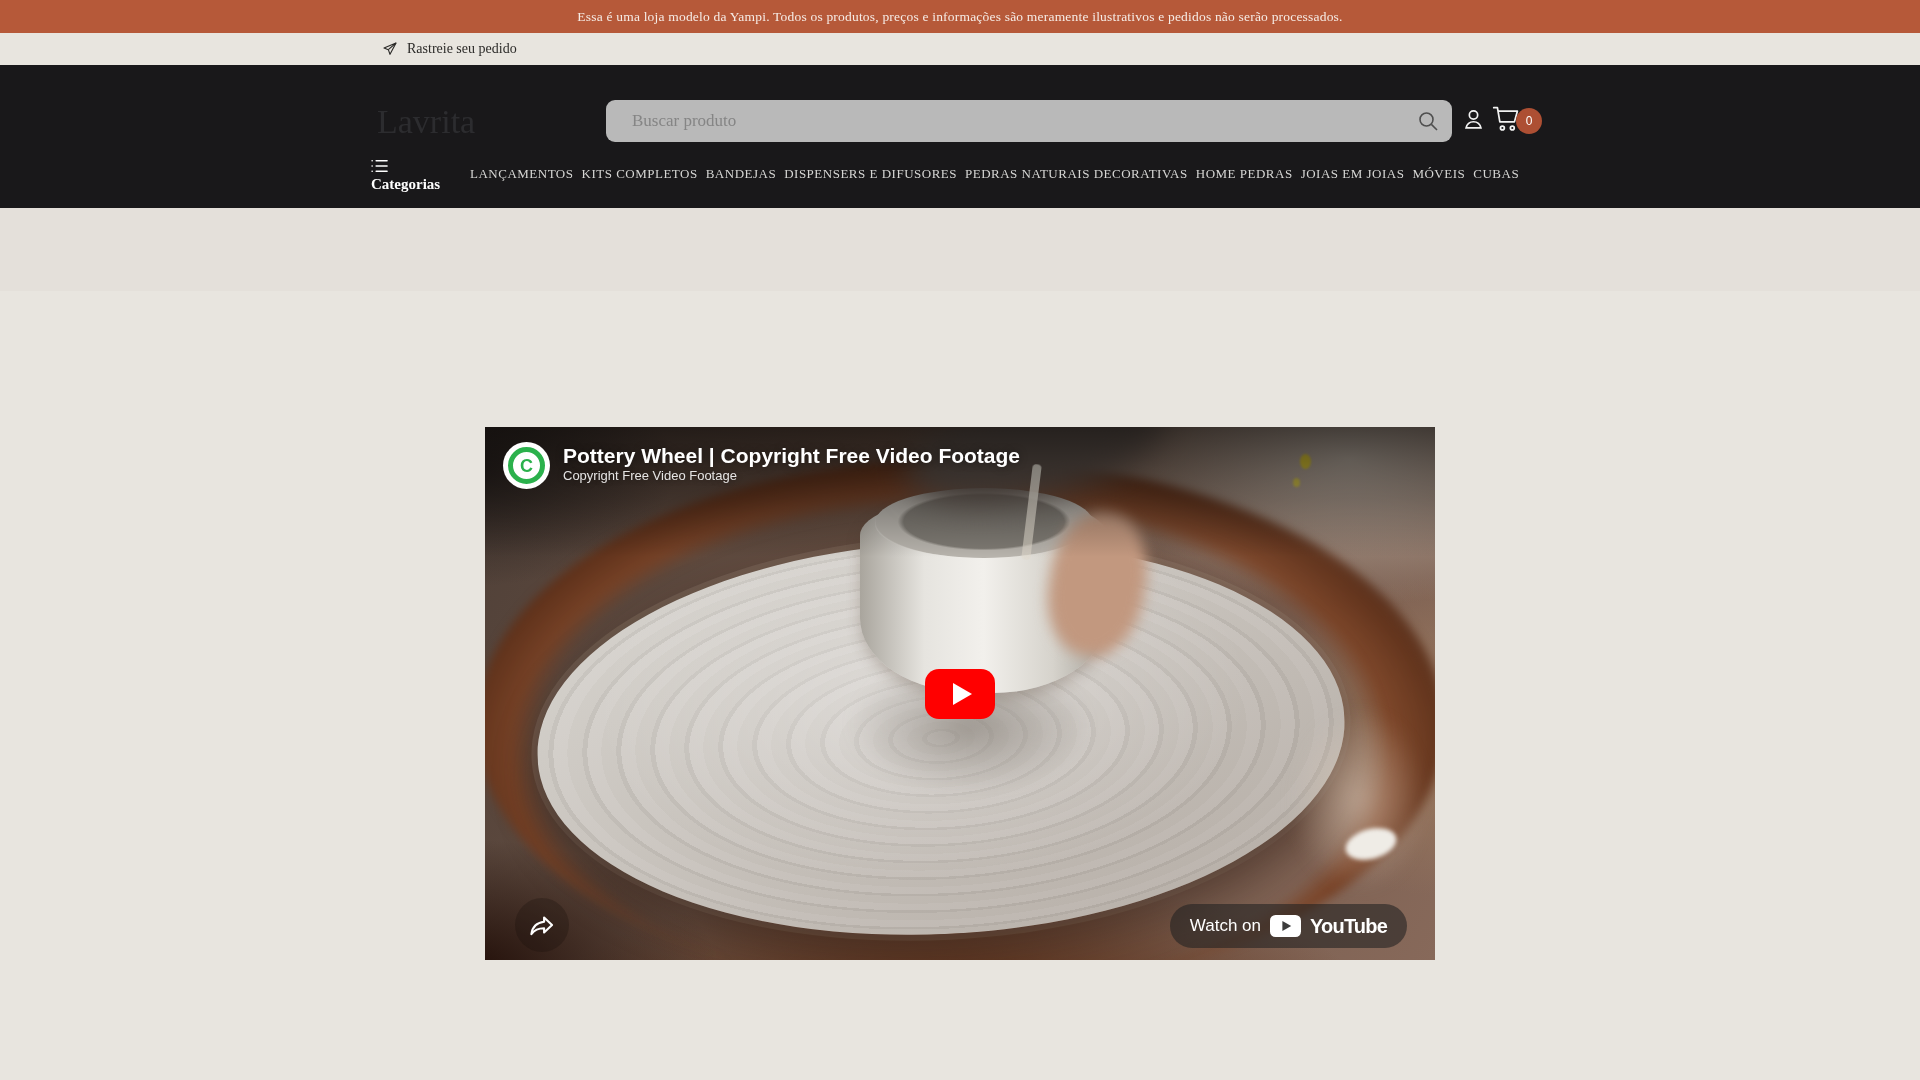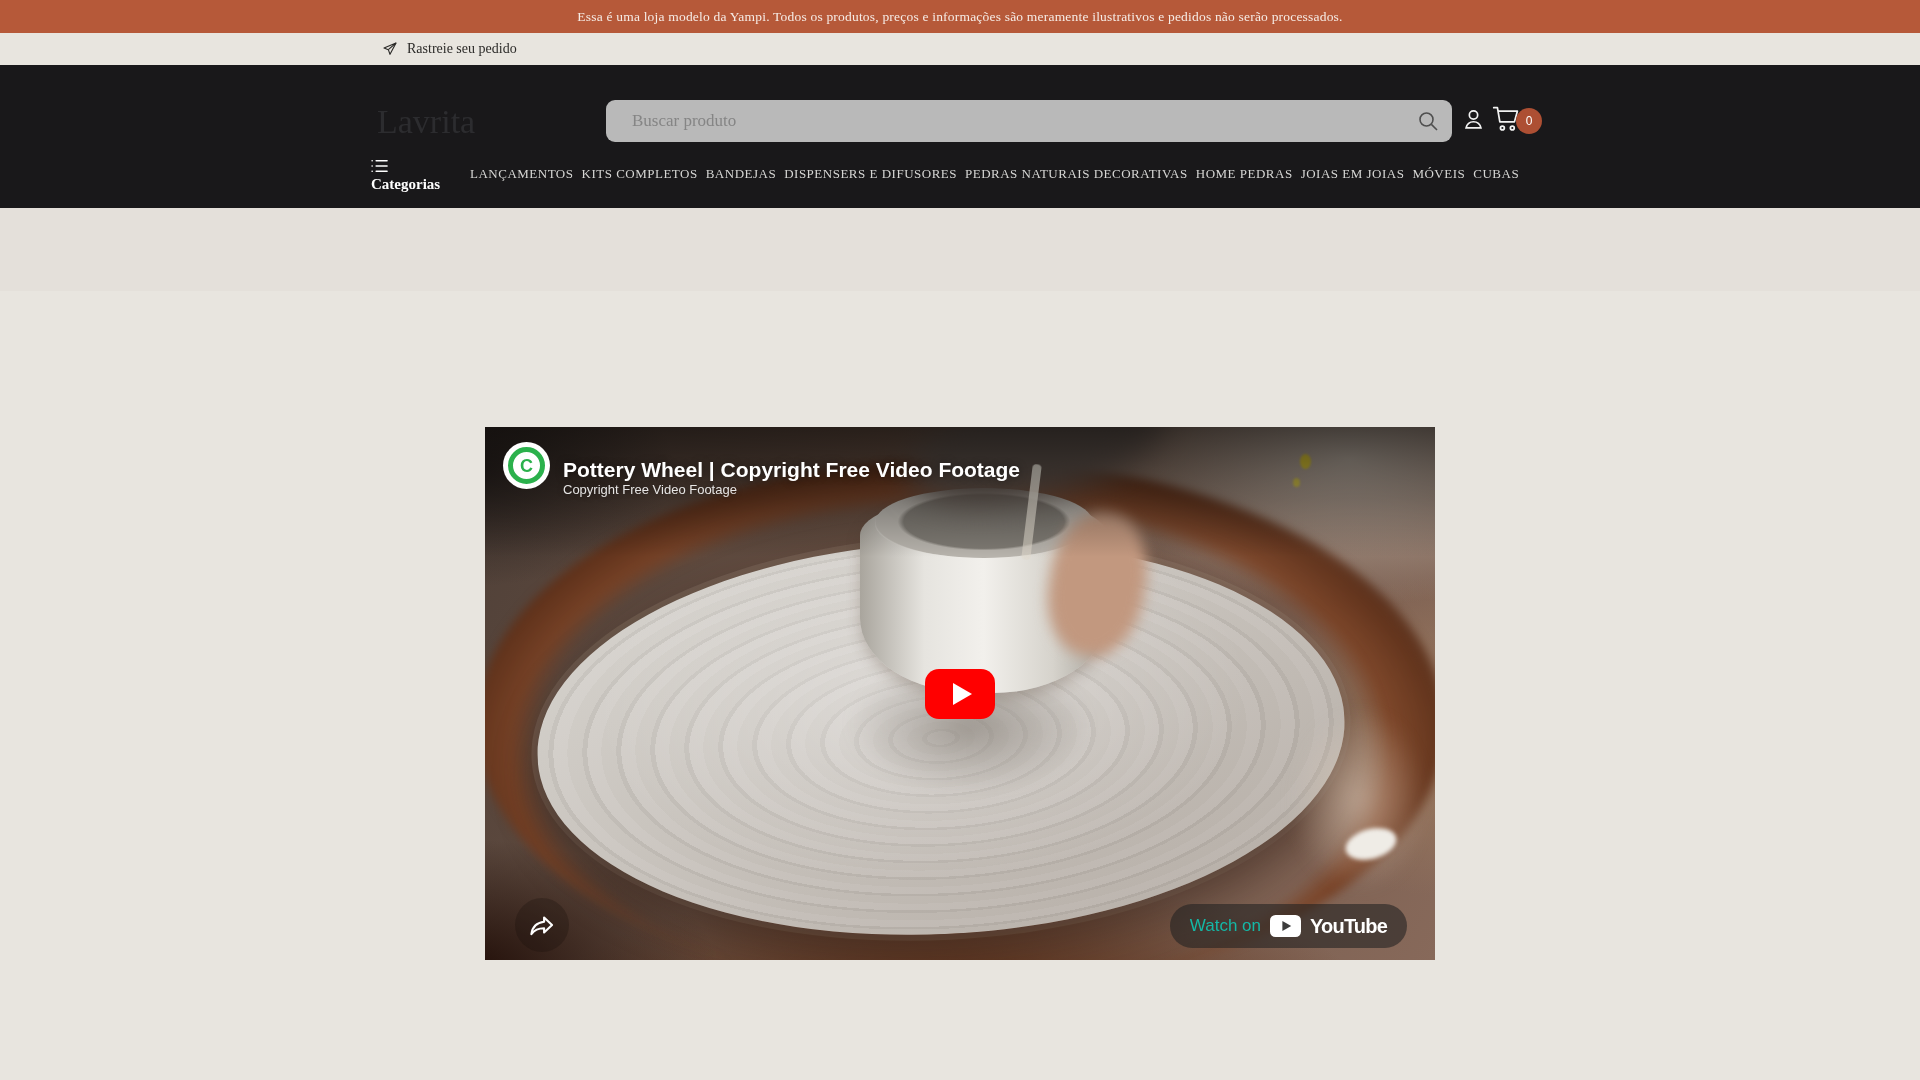--- a/index.html
+++ b/index.html
@@ -167,21 +167,21 @@
   .avatar-ring {
     width:37px; height:37px; border-radius:50%;
     border:5px solid var(--avatar-green,#2bb14c);
     display:flex; align-items:center; justify-content:center;
   }
   .avatar-ring span {
     color:var(--avatar-green,#2bb14c); font-weight:bold; font-size:18px; line-height:1;
     font-family:"Liberation Sans",sans-serif;
   }
   .yt-title {
-    display:block; font-size:21px; font-weight:bold; color:#fff; margin-top:16px;
+    display:block; font-size:21px; font-weight:bold; color:#fff; margin-top:2px;
     text-decoration:none; text-shadow:0 0 8px rgba(0,0,0,.45); cursor:pointer;
   }
   .yt-channel {
     font-size:13px; color:rgba(255,255,255,.88); 
     text-shadow:0 0 6px rgba(0,0,0,.4); cursor:pointer;
   }
   .yt-play {
     position:absolute; left:50%; top:50%; transform:translate(-50%,-50%);
     width:70px; height:50px; border:none; border-radius:14px;
     background:var(--play-red,#ff0000); cursor:pointer;
@@ -195,21 +195,21 @@
     position:absolute; left:30px; bottom:8px; width:54px; height:54px; border-radius:50%;
     background:rgba(18,10,8,.26); display:flex; align-items:center; justify-content:center;
     cursor:pointer;
   }
   .yt-watch {
     position:absolute; right:28px; bottom:12px; height:44px; padding:0 20px;
     border-radius:22px; background:rgba(33,33,33,.58);
     display:flex; align-items:center; gap:9px; cursor:pointer;
     font-family:"Liberation Sans","DejaVu Sans",sans-serif;
   }
-  .yt-watch .watch-text { font-size:17px; color:#14b8a6; }
+  .yt-watch .watch-text { font-size:17px; color:#ffffff; }
   .yt-watch .yt-word { font-size:20px; font-weight:bold; letter-spacing:-.8px; color:#fff; }
   .yt-logo { display:flex; }
 </style>
 </head>
 <body>
 
 <div class="banner">
   <span>Essa é uma loja modelo da Yampi. Todos os produtos, preços e informações são meramente ilustrativos e pedidos não serão processados.</span>
 </div>
 

